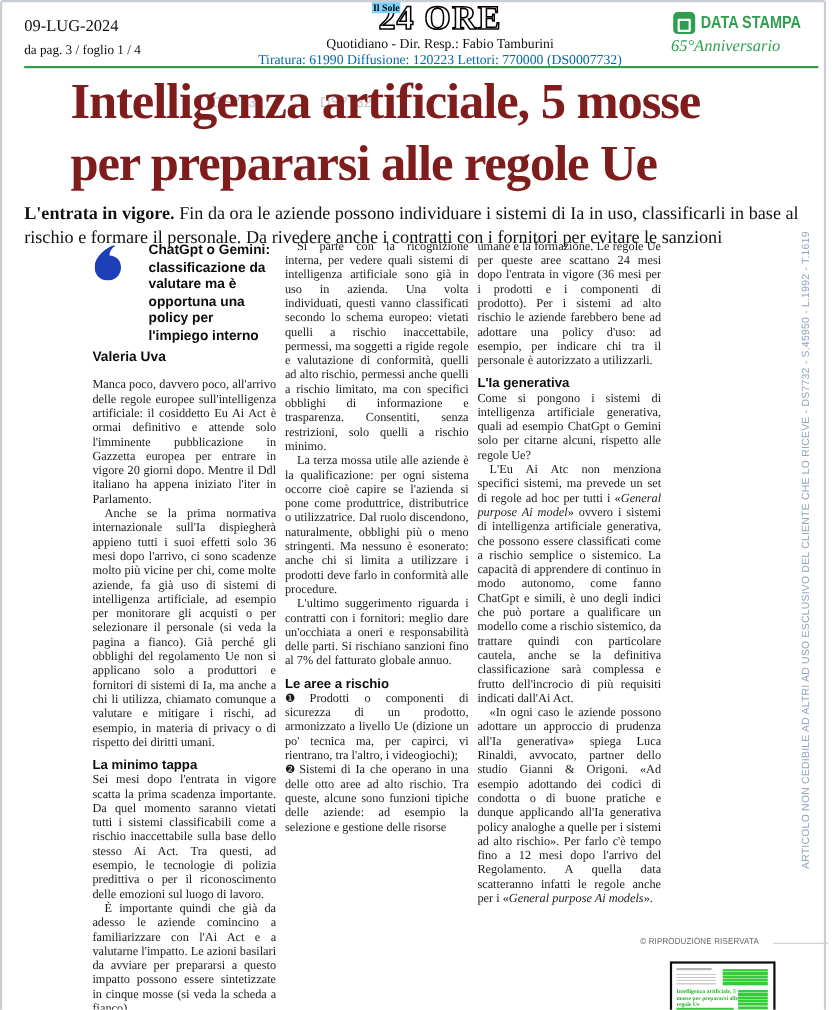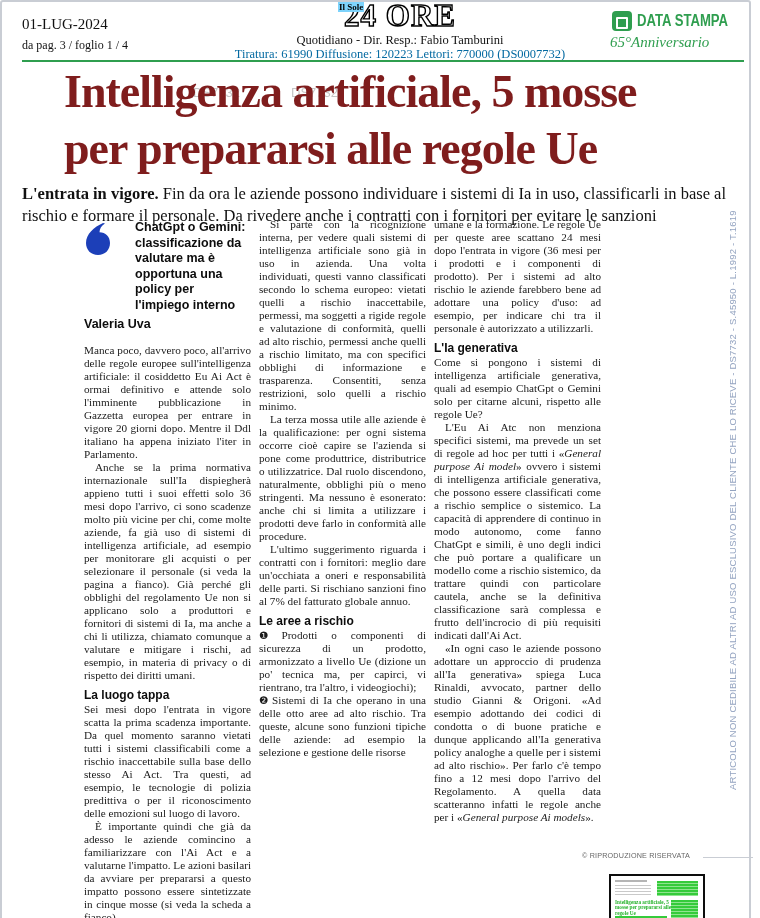--- a/index.html
+++ b/index.html
@@ -86,21 +86,21 @@
     background:repeating-linear-gradient(#35cb3b 0 2px,#8fe48f 2px 3px);}
   .t-greenbar-bottom{position:absolute;left:4px;top:40px;width:52px;height:12px;
     background:repeating-linear-gradient(#35cb3b 0 2px,#8fe48f 2px 3px);}
 </style>
 </head>
 <body>
 
 <div class="frame"></div>
 <div class="hairline"></div>
 
-<div class="clip-date">01-LUG-2024</div>
+<div class="clip-date">09-LUG-2024</div>
 <div class="clip-pageinfo">da pag.  3 /    foglio 1 / 4</div>
 
 <div class="masthead">
   <span class="masthead-small">Il Sole</span>
   <span class="masthead-main">24 ORE</span>
 </div>
 <div class="mast-line1">Quotidiano  -  Dir. Resp.:  Fabio Tamburini</div>
 <div class="mast-line2">Tiratura: 61990 Diffusione: 120223 Lettori: 770000 (DS0007732)</div>
 
 <div class="agency">
@@ -128,21 +128,21 @@
   <div class="col">
     <div class="kicker-block">
       <svg class="quote-icon" viewBox="0 0 24 32" xmlns="http://www.w3.org/2000/svg">
         <path fill="#1c3fb8" d="M17 0 C8 4 0 11 0 20 C0 27 5 32 12 32 C19 32 24 27 24 20 C24 13.5 19.5 9.5 13.5 9.3 C13.6 5.5 15.5 2.4 19 0.4 Z"></path>
       </svg>
       <div class="kicker">ChatGpt o Gemini: classificazione da valutare ma è opportuna una policy per l'impiego interno</div>
     </div>
     <div class="author">Valeria Uva</div>
     <p class="body">Manca poco, davvero poco, all'arrivo delle regole europee sull'intelligenza artificiale: il cosiddetto Eu Ai Act è ormai definitivo e attende solo l'imminente pubblicazione in Gazzetta europea per entrare in vigore 20 giorni dopo. Mentre il Ddl italiano ha appena iniziato l'iter in Parlamento.</p>
     <p class="body indent">Anche se la prima normativa internazionale sull'Ia dispiegherà appieno tutti i suoi effetti solo 36 mesi dopo l'arrivo, ci sono scadenze molto più vicine per chi, come molte aziende, fa già uso di sistemi di intelligenza artificiale, ad esempio per monitorare gli acquisti o per selezionare il personale (si veda la pagina a fianco). Già perché gli obblighi del regolamento Ue non si applicano solo a produttori e fornitori di sistemi di Ia, ma anche a chi li utilizza, chiamato comunque a valutare e mitigare i rischi, ad esempio, in materia di privacy o di rispetto dei diritti umani.</p>
-    <h3 class="sec-head">La luogo tappa</h3>
+    <h3 class="sec-head">La minimo tappa</h3>
     <p class="body">Sei mesi dopo l'entrata in vigore scatta la prima scadenza importante. Da quel momento saranno vietati tutti i sistemi classificabili come a rischio inaccettabile sulla base dello stesso Ai Act. Tra questi, ad esempio, le tecnologie di polizia predittiva o per il riconoscimento delle emozioni sul luogo di lavoro.</p>
     <p class="body indent">È importante quindi che già da adesso le aziende comincino a familiarizzare con l'Ai Act e a valutarne l'impatto. Le azioni basilari da avviare per prepararsi a questo impatto possono essere sintetizzate in cinque mosse (si veda la scheda a fianco).</p>
   </div>
 
   <div class="col">
     <p class="body indent">Si parte con la ricognizione interna, per vedere quali sistemi di intelligenza artificiale sono già in uso in azienda. Una volta individuati, questi vanno classificati secondo lo schema europeo: vietati quelli a rischio inaccettabile, permessi, ma soggetti a rigide regole e valutazione di conformità, quelli ad alto rischio, permessi anche quelli a rischio limitato, ma con specifici obblighi di informazione e trasparenza. Consentiti, senza restrizioni, solo quelli a rischio minimo.</p>
     <p class="body indent">La terza mossa utile alle aziende è la qualificazione: per ogni sistema occorre cioè capire se l'azienda si pone come produttrice, distributrice o utilizzatrice. Dal ruolo discendono, naturalmente, obblighi più o meno stringenti. Ma nessuno è esonerato:  anche chi si limita a utilizzare i prodotti deve farlo in conformità alle procedure.</p>
     <p class="body indent">L'ultimo suggerimento riguarda i contratti con i fornitori: meglio dare un'occhiata a oneri e responsabilità delle parti. Si rischiano sanzioni fino al 7% del fatturato globale annuo.</p>
     <h3 class="sec-head">Le aree a rischio</h3>
     <p class="body item"><span class="marker">❶</span><span>Prodotti o componenti di sicurezza di un prodotto, armonizzato a livello Ue (dizione un po' tecnica ma, per capirci, vi rientrano, tra l'altro, i videogiochi);</span></p>

